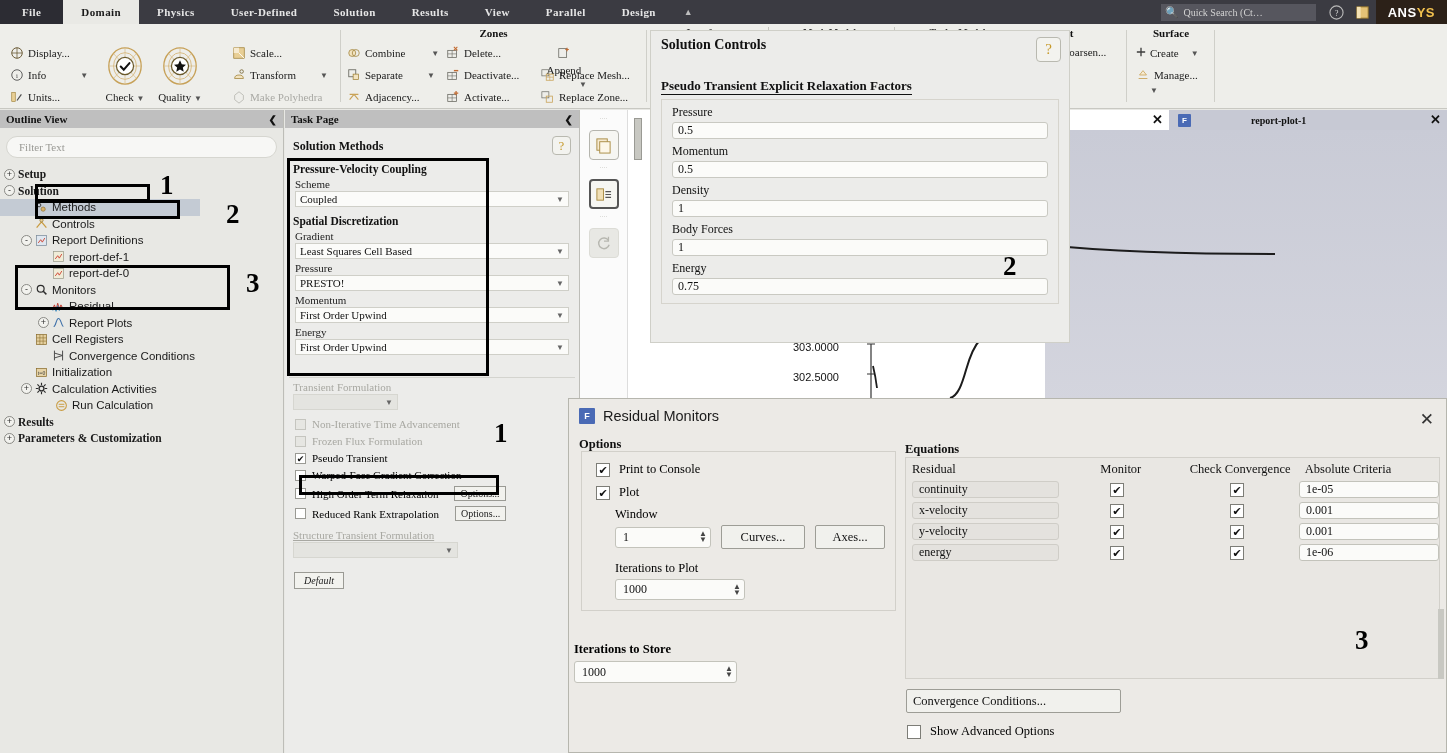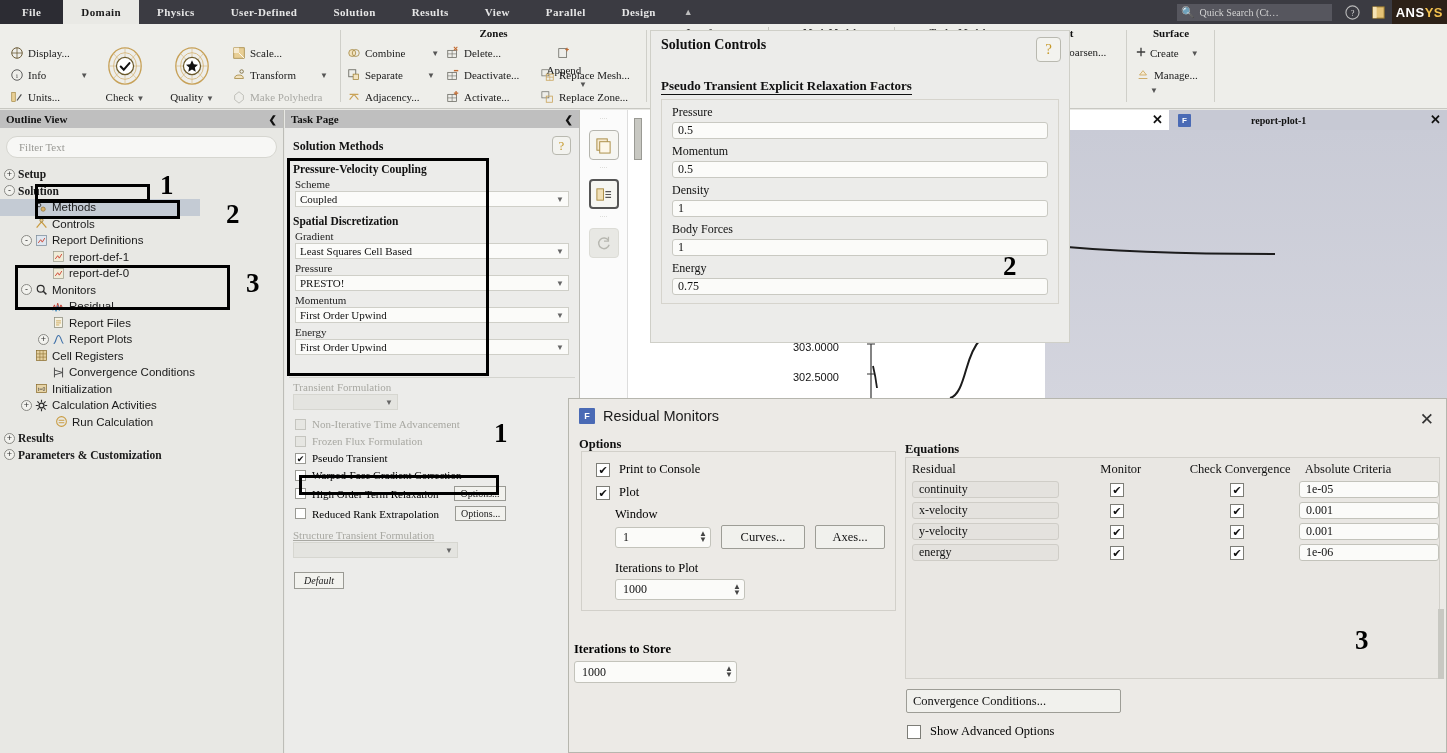--- a/index.html
+++ b/index.html
@@ -28,21 +28,21 @@
   .menu-spacer { flex: 1; }
   .quick-search {
     align-self: center; height: 17px; width: 155px; background: #56565e;
     display: flex; align-items: center; gap: 4px; padding: 0 5px; margin-right: 8px;
     color: #d2d2d2; font-size: 10px; font-family:"Liberation Serif",serif; overflow:hidden; white-space:nowrap;
   }
   .qs-icon { font-size: 11px; color: #e8e8e8; }
   .tb-ico { width: 26px; display:flex;align-items:center;justify-content:center; }
   .ansys-logo {
     background: #2c2118; color: #ffffff; font-weight: bold; font-size: 13px;
-    display: flex; align-items: center; padding: 0 4px; letter-spacing: .5px;
+    display: flex; align-items: center; padding: 0 12px; letter-spacing: .5px;
     font-family: "Liberation Sans", sans-serif;
   }
   .ansys-logo .gold { color: #f2c14e; }
 
   
   .ribbon {
     position: absolute; left: 0; top: 24px; width: 1447px; height: 85px;
     background: #eeeeea; border-bottom: 1px solid #c8c8c2;
   }
   .rgroup { position: absolute; top: 0; height: 85px; }
@@ -267,21 +267,21 @@
           <ellipse cx="22" cy="21" rx="17" ry="19" fill="none" stroke="#c7a158" stroke-width="1.4"></ellipse>
           <ellipse cx="22" cy="21" rx="12" ry="14" fill="none" stroke="#d8bb83" stroke-width="1"></ellipse>
           <g stroke="#d8bb83" stroke-width=".7">
                 <path d="M5 21h34M22 2v38M10 8l24 26M34 8L10 34"></path>
               </g>
           <circle cx="22" cy="21" r="9" fill="#fff" stroke="#6b5a2c" stroke-width="1.3"></circle>
           <path d="M17.5 21.5l3.2 3.4 6-7" fill="none" stroke="#111" stroke-width="2.1" stroke-linecap="round"></path>
         </svg></span>
         <div class="lbl"><span>Check</span> <span class="rcaret">▼</span></div>
       </div>
-      <div class="bigbtn" style="left:162px;top:22px;font-family:Liberation Serif, serif;">
+      <div class="bigbtn" style="left:150px;top:22px;font-family:Liberation Serif, serif;">
         <span><svg width="42" height="40" viewBox="0 0 44 42">
           <ellipse cx="22" cy="21" rx="17" ry="19" fill="none" stroke="#c7a158" stroke-width="1.4"></ellipse>
           <ellipse cx="22" cy="21" rx="12" ry="14" fill="none" stroke="#d8bb83" stroke-width="1"></ellipse>
           <g stroke="#d8bb83" stroke-width=".7">
                 <path d="M5 21h34M22 2v38M10 8l24 26M34 8L10 34"></path>
               </g>
           <circle cx="22" cy="21" r="9" fill="#fff" stroke="#6b5a2c" stroke-width="1.3"></circle>
           <path d="M22 15l1.9 4.1 4.4.5-3.3 3 .9 4.4-3.9-2.3-3.9 2.3.9-4.4-3.3-3 4.4-.5z" fill="#111"></path>
         </svg></span>
         <div class="lbl"><span>Quality</span> <span class="rcaret">▼</span></div>
@@ -490,28 +490,20 @@
             </svg></span>
           <span>Monitors</span>
         </div>
         <div class="tnode" style="padding-left: 38px;">
           <span class="texp blank"></span>
           <span class="ticon"><svg width="13" height="13" viewBox="0 0 16 16">
               <path d="M1 11l2-5 2 6 2-8 2 7 2-5 2 4" stroke="#c0392b" stroke-width="1.2" fill="none"></path>
               <path d="M1 13l2-4 2 5 2-7 2 6 2-4 2 3" stroke="#2980b9" stroke-width="1" fill="none"></path>
             </svg></span>
           <span>Residual</span>
-        </div>
-        <div class="tnode" style="padding-left: 38px;">
-          <span class="texp blank"></span>
-          <span class="ticon"><svg width="13" height="13" viewBox="0 0 16 16">
-              <rect x="3" y="2" width="10" height="12" fill="#f5f2e4" stroke="#8a8a7a" stroke-width=".9"></rect>
-              <path d="M5 6h6M5 8.5h6M5 11h4" stroke="#c99c42" stroke-width="1"></path>
-            </svg></span>
-          <span>Report Files</span>
         </div>
         <div class="tnode" style="padding-left: 38px;">
           <span class="texp">+</span>
           <span class="ticon"><svg width="13" height="13" viewBox="0 0 16 16">
               <path d="M2 13c3 0 3-10 6-10s4 10 6 10" stroke="#3d6fa8" stroke-width="1.3" fill="none"></path>
             </svg></span>
           <span>Report Plots</span>
         </div>
         <div class="tnode" style="padding-left: 21px;">
           <span class="texp blank"></span>

